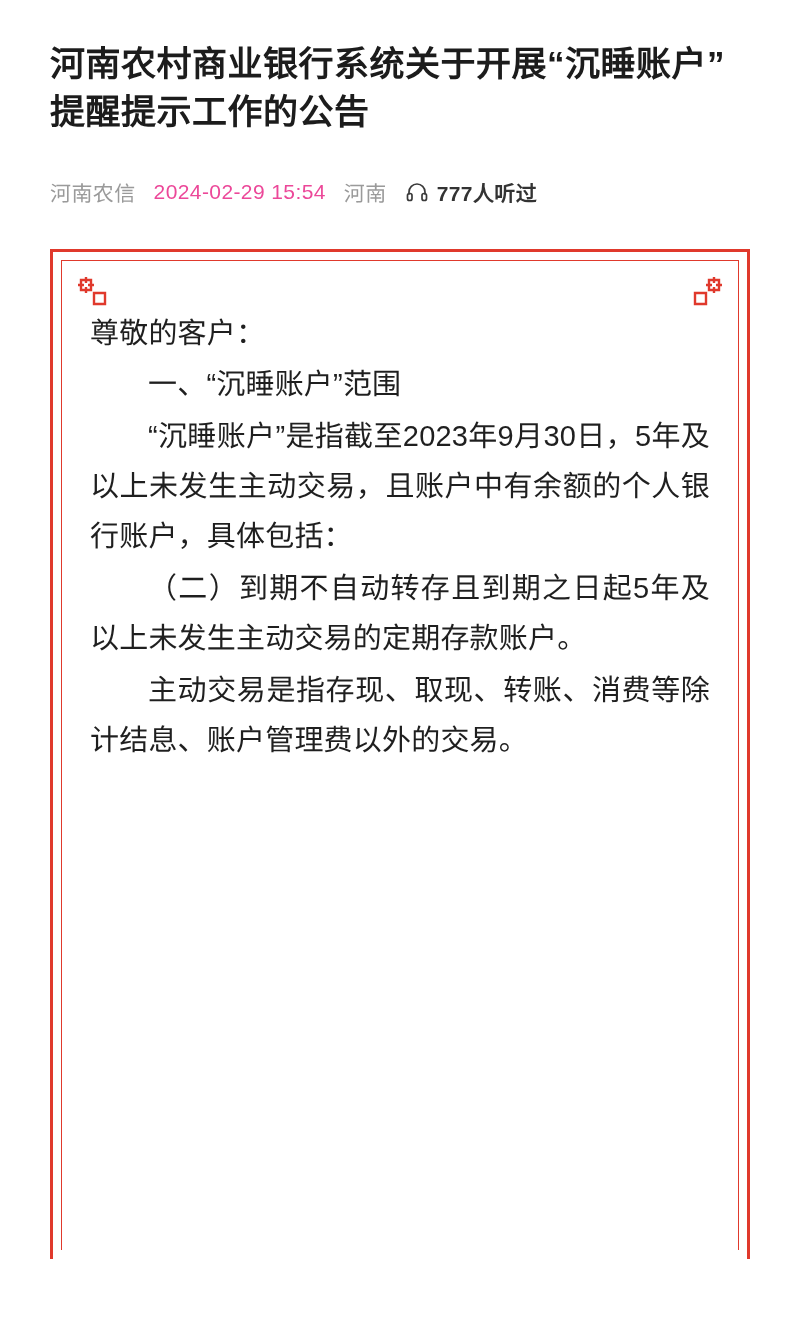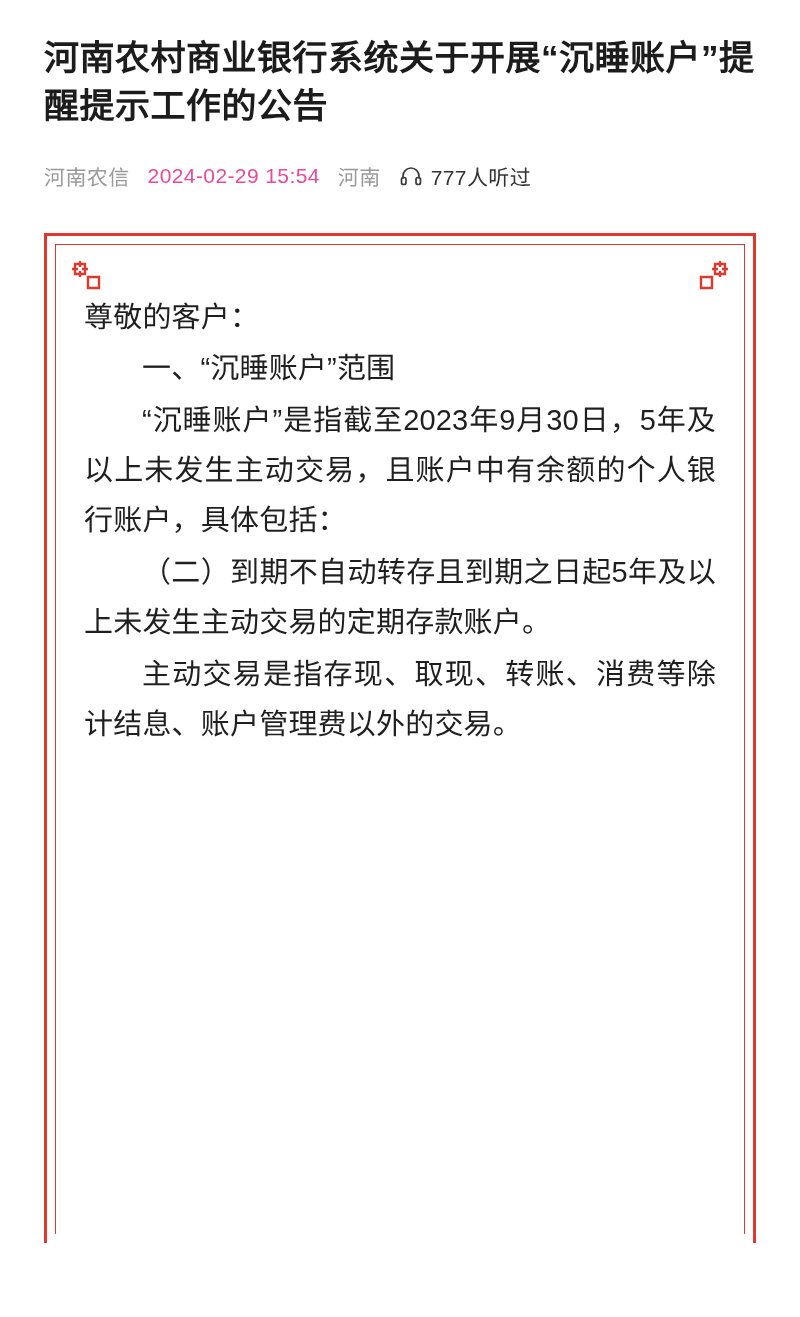--- a/index.html
+++ b/index.html
@@ -11,40 +11,40 @@
   body {
     width: 800px;
     min-height: 1317px;
     font-family: "Liberation Sans", "DejaVu Sans", sans-serif;
     color: #1a1a1a;
     -webkit-font-smoothing: antialiased;
   }
   .page {
     width: 800px;
     box-sizing: border-box;
-    padding: 0;
+    padding: 6px;
     position: relative;
   }
 
   
   .article-header {
     padding: 34px 44px 0 44px;
     box-sizing: border-box;
   }
   .title {
     font-size: 35px;
     line-height: 1.38;
     font-weight: bold;
     letter-spacing: 0.5px;
     color: #1c1c1c;
     margin: 0;
     word-break: break-all;
   }
   .meta {
-    margin-top: 30px;
+    margin-top: 40px;
     display: flex;
     align-items: center;
     flex-wrap: nowrap;
     gap: 18px;
     font-size: 21px;
     color: #9a9a9a;
     letter-spacing: 0.4px;
   }
   .meta .source { color: #9a9a9a; }
   .meta .date { color: #ec4899; }
@@ -59,21 +59,21 @@
   .listen .headphone {
     display: inline-block;
     width: 24px;
     height: 24px;
     position: relative;
     flex: 0 0 auto;
   }
   .listen .headphone svg { display:block; }
   .listen .count {
     color: #333333;
-    font-weight: 400;
+    font-weight: 700;
   }
 
   
   .notice-wrap {
     margin: 42px 44px 0 44px;
     position: relative;
     border: 3px solid #e0392c;
     border-bottom: none;
     box-sizing: border-box;
     padding: 0;

